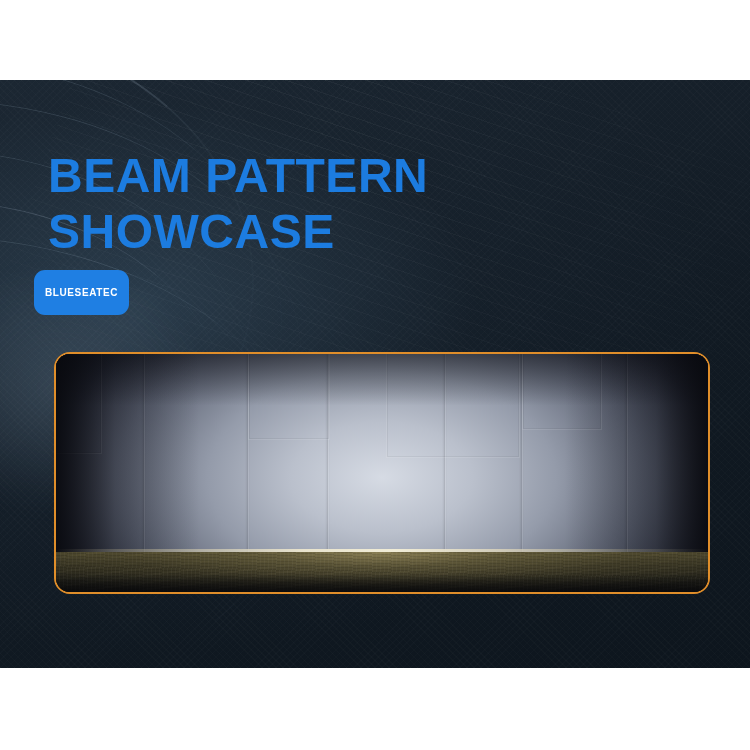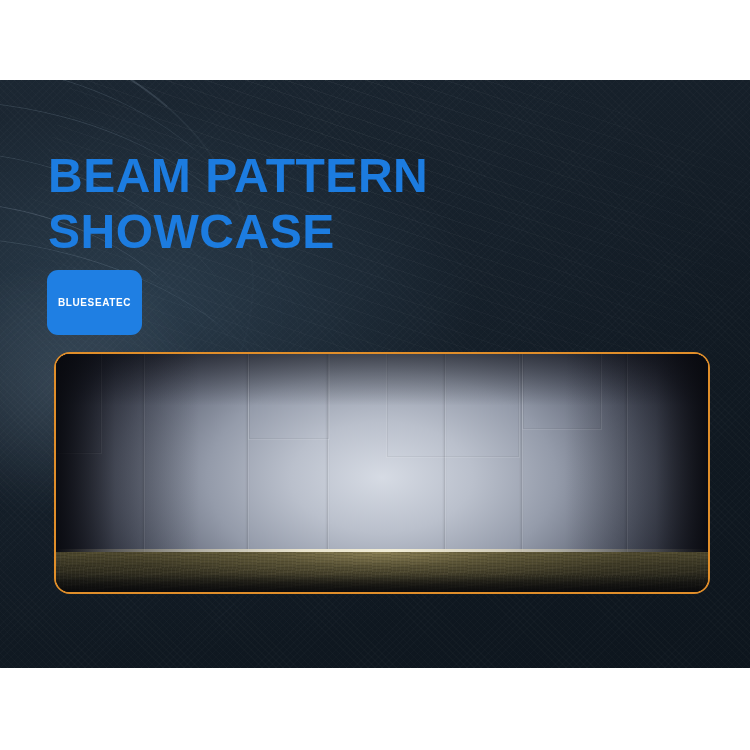--- a/index.html
+++ b/index.html
@@ -107,24 +107,24 @@
     line-height: 56px;
     font-weight: bold;
     letter-spacing: 0.5px;
     white-space: pre-line;
     text-transform: uppercase;
   }
 
   
   .badge {
     position: absolute;
-    left: 47px;
+    left: 34px;
     top: 190px;
     height: 37px;
-    padding: 14px 11px;
+    padding: 4px 11px;
     border-radius: 11px;
     background: #1f7fe3;
     color: #ffffff;
     font-size: 10px;
     font-weight: bold;
     letter-spacing: 0.6px;
     display: flex;
     align-items: center;
     justify-content: center;
   }

